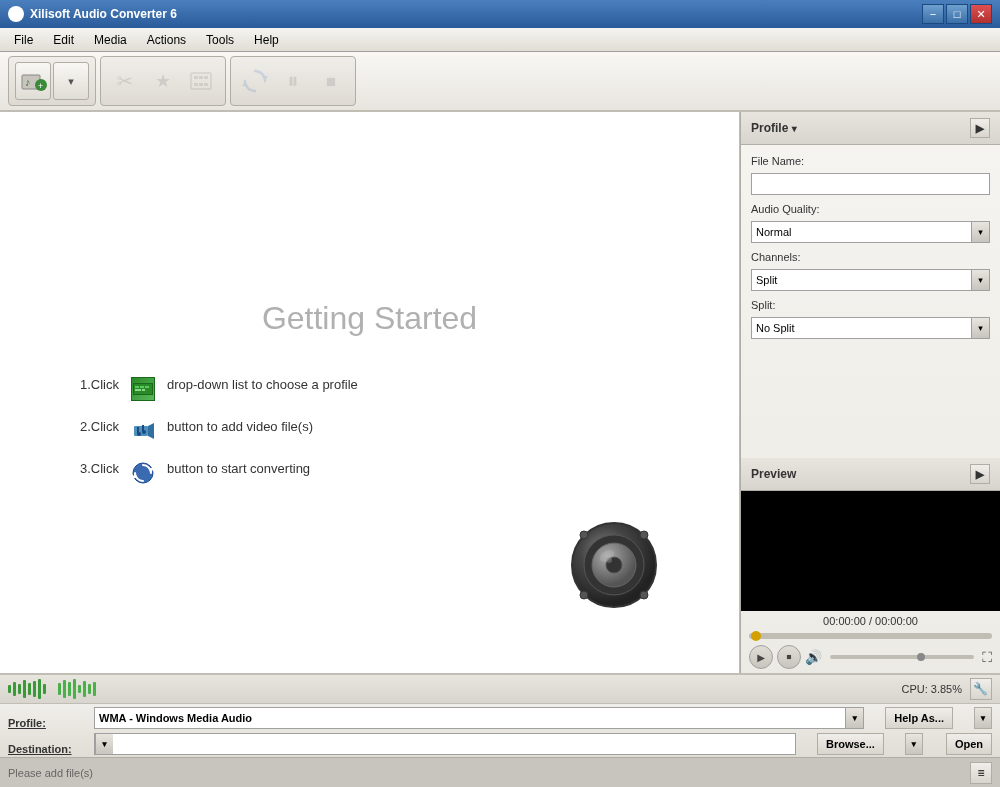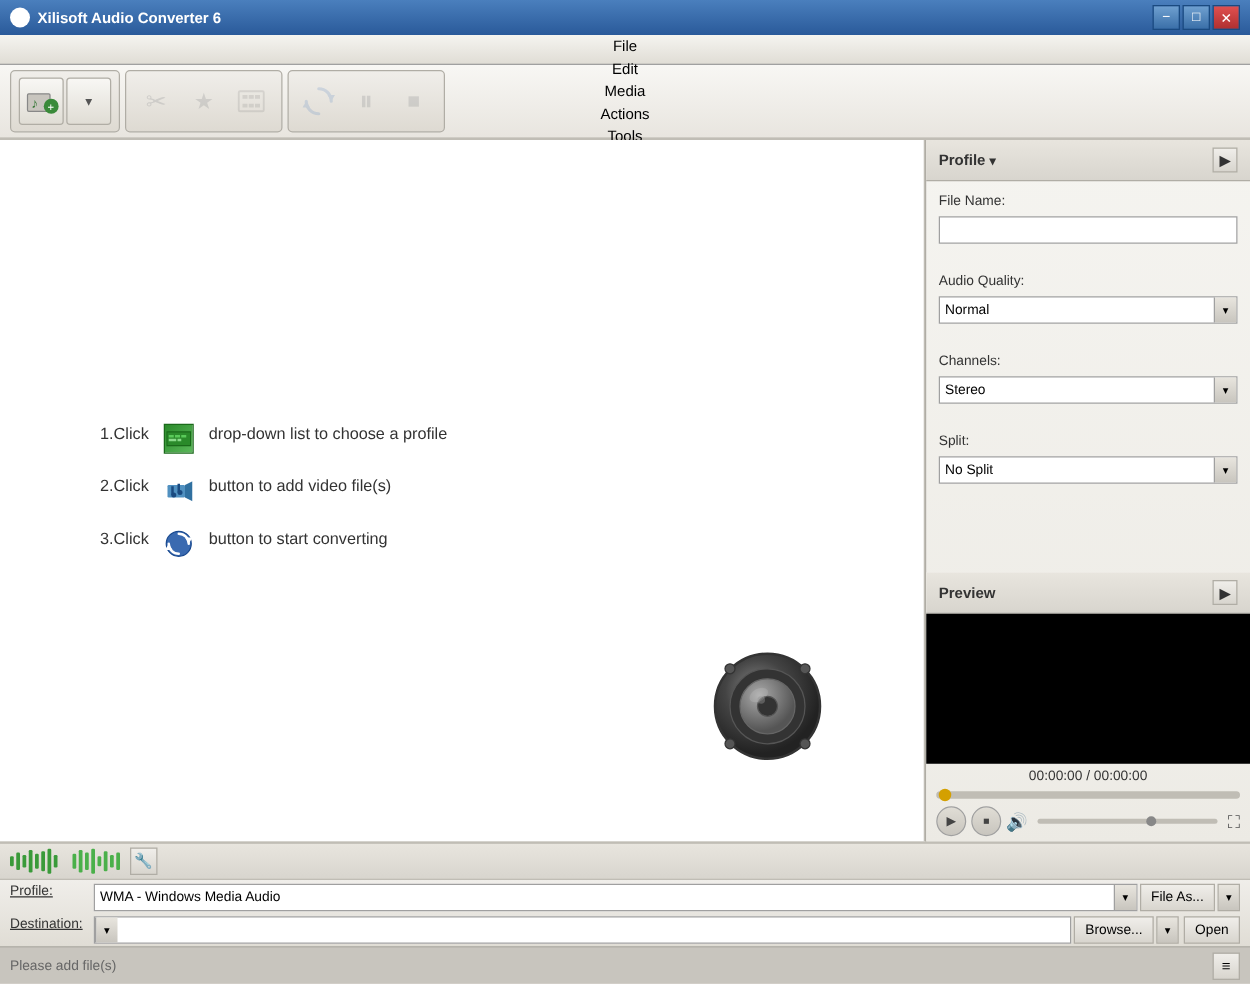--- a/index.html
+++ b/index.html
@@ -26,21 +26,20 @@
     .title-bar-btn.close { background: linear-gradient(to bottom, #e05050, #b03030); }
 
     
     .menu-bar {
       background: linear-gradient(to bottom, #f5f4f0, #e0ddd5);
       border-bottom: 1px solid #a0a0a0;
       height: 24px;
       display: flex;
       align-items: center;
       padding: 0 4px;
-      flex-direction: column;
     }
     .menu-item {
       padding: 2px 10px;
       cursor: pointer;
       font-size: 12px;
       color: #000;
       height: 100%;
       display: flex;
       align-items: center;
     }
@@ -160,21 +159,21 @@
       background: linear-gradient(to bottom, #f0eeea, #d8d5ce);
       border: 1px solid #b0ada5;
       display: flex; align-items: center; justify-content: center;
       font-size: 11px; cursor: pointer;
     }
 
     .panel-content {
       padding: 10px;
       display: flex;
       flex-direction: column;
-      gap: 24px;
+      gap: 8px;
       flex: 1;
     }
 
     .field-label {
       font-size: 11px;
       color: #333;
       margin-bottom: 2px;
     }
 
     .text-input {
@@ -285,22 +284,23 @@
       background: linear-gradient(to bottom, #f0eeea, #e0ddd5);
       border-top: 1px solid #c0bdb5;
       display: flex;
       flex-direction: column;
       justify-content: center;
       padding: 4px 8px;
       gap: 4px;
     }
     .profile-row {
       display: flex;
-      align-items: flex-start;
-      gap: 2px;
+      align-items: flex-end;
+      gap: 21px;
+      font-weight: bold;
     }
     .profile-label { font-size: 11px; color: #333; text-decoration: underline; width: 65px; }
     .small-btn {
       height: 22px;
       background: linear-gradient(to bottom, #f0eeea, #d8d5ce);
       border: 1px solid #b0ada5;
       font-size: 11px;
       padding: 0 8px;
       cursor: pointer;
       display: flex; align-items: center;
@@ -440,20 +440,21 @@
     </button>
     <button class="toolbar-btn disabled">
       <span style="font-size:20px;color:#aaa;">⏹</span>
     </button>
   </div>
 </div>
 
 <div class="main-layout">
 
   <div class="content-area">
+    <h1 class="getting-started-title">Getting Started</h1>
     <div class="steps">
 
       <div class="step-row">
         <span class="step-click">1.Click</span>
         <div class="step-icon">
           <div class="step-icon-profile">
             <svg width="20" height="16" viewBox="0 0 20 16">
               <rect x="0" y="2" width="20" height="12" fill="#1a6a1a"></rect>
               <rect x="1" y="3" width="18" height="10" fill="#2a8a2a"></rect>
               <rect x="2" y="5" width="4" height="2" fill="#5aca5a"></rect>
@@ -544,21 +545,21 @@
       <div class="panel-section">
         <div class="field-label">Audio Quality:</div>
         <div class="dropdown-wrapper">
           <div class="dropdown-text">Normal</div>
           <div class="dropdown-btn">▾</div>
         </div>
       </div>
       <div class="panel-section">
         <div class="field-label">Channels:</div>
         <div class="dropdown-wrapper">
-          <div class="dropdown-text">Stereo</div>
+          <div class="dropdown-text">Split</div>
           <div class="dropdown-btn">▾</div>
         </div>
       </div>
       <div class="panel-section">
         <div class="field-label">Split:</div>
         <div class="dropdown-wrapper">
           <div class="dropdown-text">No Split</div>
           <div class="dropdown-btn">▾</div>
         </div>
       </div>
@@ -603,34 +604,35 @@
   <div class="waveform" style="margin-left:4px;">
     <div class="waveform2-bar" style="height:12px;"></div>
     <div class="waveform2-bar" style="height:18px;"></div>
     <div class="waveform2-bar" style="height:14px;"></div>
     <div class="waveform2-bar" style="height:20px;"></div>
     <div class="waveform2-bar" style="height:8px;"></div>
     <div class="waveform2-bar" style="height:16px;"></div>
     <div class="waveform2-bar" style="height:10px;"></div>
     <div class="waveform2-bar" style="height:14px;"></div>
   </div>
+  <div class="cpu-info">CPU: 3.85%</div>
   <div class="settings-btn">
     <span>🔧</span>
   </div>
 </div>
 
 <div class="profile-bar">
   <div class="profile-row">
     <span class="profile-label">Profile:</span>
     <div class="dropdown-wrapper" style="flex:1;">
       <div class="dropdown-text">WMA - Windows Media Audio</div>
       <div class="dropdown-btn">▾</div>
     </div>
     <div class="small-btn">
-      <span>File As...</span>
+      <span>Help As...</span>
     </div>
     <div class="dropdown-btn" style="height:22px;background:linear-gradient(to bottom, #e8e5de, #c8c5be);border:1px solid #b0ada5;">▾</div>
   </div>
   <div class="profile-row">
     <span class="profile-label">Destination:</span>
     <div class="dropdown-wrapper" style="flex:1;">
       <div class="dropdown-btn">▾</div>
     </div>
     <div class="small-btn">
       <span>Browse...</span>

